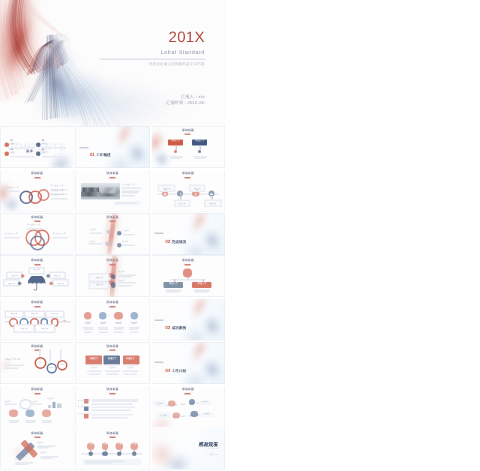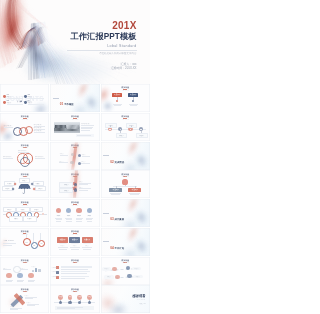--- a/index.html
+++ b/index.html
@@ -12,21 +12,21 @@
 .sm{position:absolute;}
 .m3{left:-30px;top:-16px;width:74px;height:104px;border-radius:50%;background:radial-gradient(ellipse 44% 50% at 56% 48%,rgba(219,136,126,.34),rgba(240,196,190,.13) 46%,rgba(255,255,255,0) 70%);transform:rotate(10deg);filter:blur(2px)}
 .m1{left:-20px;top:-26px;width:56px;height:96px;border-radius:50%;background:radial-gradient(ellipse 38% 52% at 54% 50%,rgba(190,76,64,.56),rgba(212,122,112,.28) 40%,rgba(234,180,172,.1) 62%,rgba(255,255,255,0) 78%);transform:rotate(12deg);filter:blur(1.2px)}
 .m2{left:-10px;top:0px;width:40px;height:62px;border-radius:50%;background:radial-gradient(ellipse 26% 48% at 54% 48%,rgba(158,38,30,.56),rgba(196,84,72,.26) 38%,rgba(230,170,164,.08) 62%,rgba(255,255,255,0) 78%);transform:rotate(18deg);filter:blur(1px)}
 .m4{left:14px;top:22px;width:38px;height:38px;border-radius:50%;background:radial-gradient(ellipse 32% 38% at 46% 50%,rgba(116,30,28,.40),rgba(92,58,108,.18) 45%,rgba(255,255,255,0) 72%);transform:rotate(-34deg);filter:blur(1.2px)}
 .b1{left:16px;top:26px;width:54px;height:66px;border-radius:50%;background:radial-gradient(ellipse 32% 44% at 44% 42%,rgba(40,54,94,.48),rgba(98,128,174,.24) 40%,rgba(170,198,224,.09) 64%,rgba(255,255,255,0) 80%);transform:rotate(-26deg);filter:blur(1.2px)}
 .b2{left:22px;top:40px;width:90px;height:58px;border-radius:50%;background:radial-gradient(ellipse 42% 42% at 30% 38%,rgba(98,130,180,.32),rgba(160,192,220,.13) 50%,rgba(255,255,255,0) 76%);transform:rotate(-8deg);filter:blur(2px)}
 .b3{left:40px;top:48px;width:130px;height:58px;border-radius:50%;background:radial-gradient(ellipse 48% 44% at 26% 38%,rgba(150,182,214,.22),rgba(255,255,255,0) 70%);filter:blur(3px)}
 svg.streaks{position:absolute;left:0;top:0;width:150px;height:84px;fill:none;stroke-linecap:round;filter:blur(.5px);opacity:.92}
 .cover-text{position:absolute;right:13.5px;top:20.5px;width:110px;text-align:right;}
-.cv-year{font-size:10px;line-height:10px;color:#b2483c;font-weight:700;letter-spacing:.2px;}
+.cv-year{font-size:10px;line-height:10px;color:#b2483c;font-weight:400;letter-spacing:.2px;}
 .cv-title{font-size:8.2px;line-height:9.5px;color:#2c3a58;font-weight:700;letter-spacing:.1px;margin-top:1.5px;}
 .cv-sub{font-size:3.6px;line-height:4.6px;color:#8a94a8;letter-spacing:.35px;margin-top:2.5px;}
 .cv-rule{margin:1.6px 0 0 auto;width:70px;height:0;border-top:.4px solid #dfe3ea;}
 .cv-tag{font-size:2.4px;line-height:3.4px;color:#b4bac5;margin-top:1.3px;letter-spacing:.1px;}
 .cover-meta{position:absolute;right:13.5px;top:62px;text-align:right;}
 .cv-m{font-size:2.9px;line-height:4.3px;color:#9aa2b0;}
 
 
 .grid{position:absolute;left:0;top:84px;width:150px;height:230px;}
 .cell{position:absolute;width:49.33px;height:28.1px;overflow:hidden;background:#fff;}
@@ -318,21 +318,20 @@
         <path d="M47.5,53.8C71.0,60.8 95.6,73.3 110.4,84.0" stroke="#c4d7ea" stroke-width="0.7" opacity="0.04"></path>
         <path d="M49.0,52.9C73.4,60.5 98.3,72.0 115.1,81.8" stroke="#c4d7ea" stroke-width="0.7" opacity="0.02"></path>
         <path d="M51.2,52.7C76.7,60.2 102.6,70.8 118.4,80.4" stroke="#c4d7ea" stroke-width="1.4" opacity="0.05"></path>
         <path d="M52.1,51.0C77.4,58.2 104.9,69.2 123.6,77.9" stroke="#c4d7ea" stroke-width="1.0" opacity="0.02"></path>
         <path d="M52.7,50.8C80.2,58.0 109.3,68.1 127.6,76.4" stroke="#c4d7ea" stroke-width="1.2" opacity="0.04"></path>
         <path d="M55.1,50.3C83.3,56.6 111.7,66.4 131.9,72.8" stroke="#c4d7ea" stroke-width="1.0" opacity="0.02"></path>
         <path d="M56.6,49.6C85.1,55.8 116.2,64.9 135.5,72.4" stroke="#c4d7ea" stroke-width="0.9" opacity="0.03"></path>
       </svg>
     <div class="cover-text">
       <div class="cv-year">201X</div>
-      <div class="cv-title">工作汇报PPT模板</div>
       <div class="cv-sub">Lobal Standard</div>
       <div class="cv-rule"></div>
       <div class="cv-tag">请在此处输入您的副标题文字内容</div>
     </div>
     <div class="cover-meta">
       <div class="cv-m">汇报人：xxx</div>
       <div class="cv-m">汇报时间：201X.XX</div>
     </div>
   </div>
 

